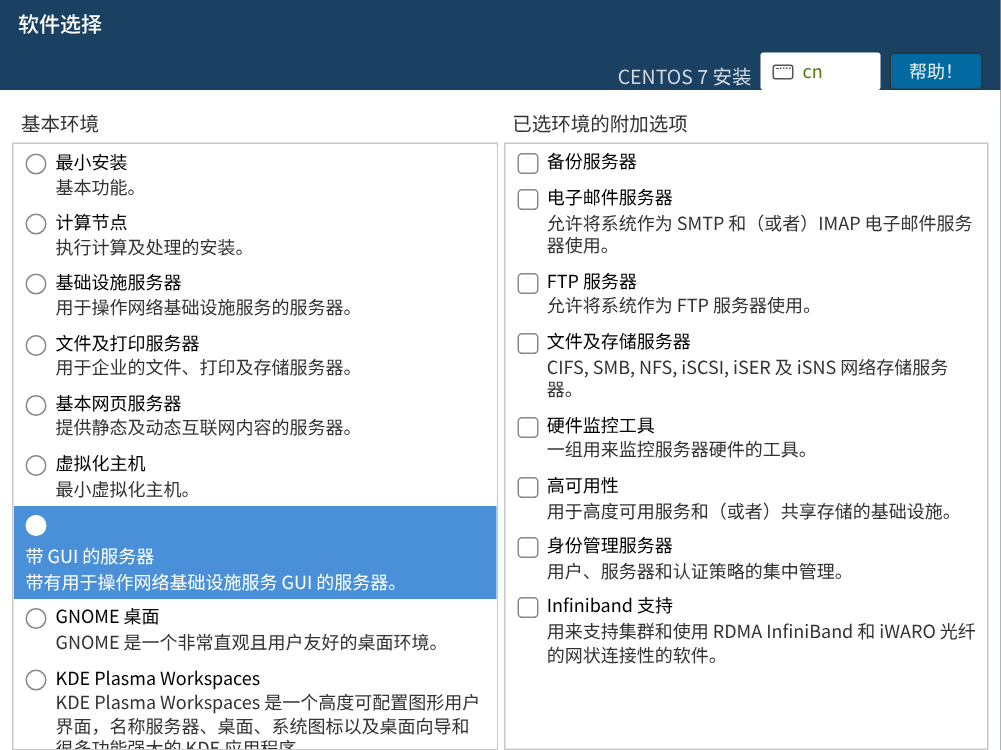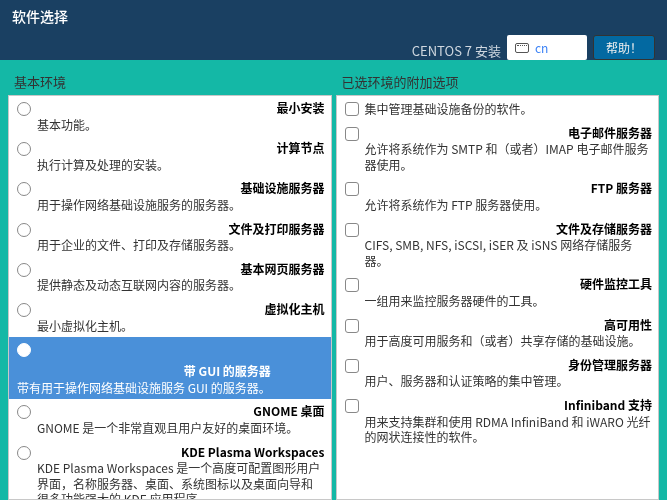--- a/index.html
+++ b/index.html
@@ -4,35 +4,35 @@
 <style>
 * { margin:0; padding:0; box-sizing:border-box; font-family:"Noto Sans CJK SC","Microsoft YaHei",sans-serif; }
 body { width:667px; height:500px; background:#2e3436; overflow:hidden; }
 .header { background:#1a4062; color:#fff; height:60px; display:flex; justify-content:space-between; padding:6px 12px 0 12px; position:relative; }
 .header-left { display:flex; flex-direction:row; gap:4px; }
 .header-title { font-size:14px; font-weight:500; }
 .done-btn { background:#3a7ab8; border:1px solid #2a5a8a; color:#fff; padding:3px 10px; font-size:12px; border-radius:3px; cursor:pointer; width:fit-content; }
 .header-right { display:flex; flex-direction:row; align-items:flex-end; gap:6px; }
 .installer-name { font-size:13px; color:#d0d8e0; }
 .lang-row { display:flex; gap:6px; }
-.lang-box { background:#fff; color:#3b82f6; padding:2px 8px; font-size:12px; display:flex; align-items:center; gap:6px; border-radius:2px; min-width:80px; }
+.lang-box { background:#fff; color:#4d7c0f; padding:2px 8px; font-size:12px; display:flex; align-items:center; gap:6px; border-radius:2px; min-width:80px; }
 .help-btn { background:#0369a1; color:#eee; border:1px solid #333; padding:3px 12px; font-size:12px; border-radius:3px; cursor:pointer; }
-.content { background:#14b8a6; height:440px; display:flex; padding:8px 8px 0 8px; gap:4px; }
+.content { background:#ffffff; height:440px; display:flex; padding:8px 8px 0 8px; gap:4px; }
 .pane { flex:1; display:flex; flex-direction:column; }
 .pane-title { font-size:13px; font-weight:400; padding:4px 6px; color:#333; }
 .list { background:#fff; border:1px solid #c8c8c8; flex:1; overflow-y:auto; overflow-x:hidden; }
 .item { padding:4px 6px 4px 8px; display:flex; gap:6px; align-items:flex-start; cursor:pointer; }
 .item.selected { background:#4a90d9; color:#fff;flex-direction:column; }
 .radio { width:14px; height:14px; border:1.5px solid #888; border-radius:50%; margin-top:2px; flex-shrink:0; position:relative; background:#fff; }
 .item.selected .radio { border-color:#fff; }
 .radio.checked::after { content:""; position:absolute; width:6px; height:6px; background:#333; border-radius:50%; top:2.5px; left:2.5px; }
 .item.selected .radio.checked::after { background:#fff; }
 .checkbox { width:14px; height:14px; border:1.5px solid #888; border-radius:3px; margin-top:2px; flex-shrink:0; background:#fff; }
 .item-body { flex:1; font-size:12px; }
-.item-name { font-weight:700; line-height:1.3;text-align:right; }
+.item-name { font-weight:400; line-height:1.3; }
 .item-desc { font-weight:400; line-height:1.3; margin-top:1px; color:#333; }
 .item.selected .item-desc { color:#fff; }
 .kbd-icon { display:inline-block; width:14px; height:10px; border:1px solid #555; border-radius:2px; position:relative; }
 .kbd-icon::before { content:""; position:absolute; top:1px; left:1px; right:1px; height:2px; border-top:1px dotted #555; }
 .list::-webkit-scrollbar { width:10px; }
 .list::-webkit-scrollbar-track { background:#eee; }
 .list::-webkit-scrollbar-thumb { background:#b0b0b0; border-radius:5px; }
 </style>
 </head>
 <body>
@@ -127,21 +127,21 @@
           </div>
         </div>
       </div>
   </div>
   <div class="pane">
     <div class="pane-title">已选环境的附加选项</div>
     <div class="list" id="right-list">
         <div class="item">
           <div class="checkbox"></div>
           <div class="item-body">
-            <div class="item-desc">集中管理基础设施备份的软件。</div>
+            <div class="item-name">备份服务器</div>
           </div>
         </div>
         <div class="item">
           <div class="checkbox"></div>
           <div class="item-body">
             <div class="item-name">电子邮件服务器</div>
             <div class="item-desc">允许将系统作为 SMTP 和（或者）IMAP 电子邮件服务器使用。</div>
           </div>
         </div>
         <div class="item">

